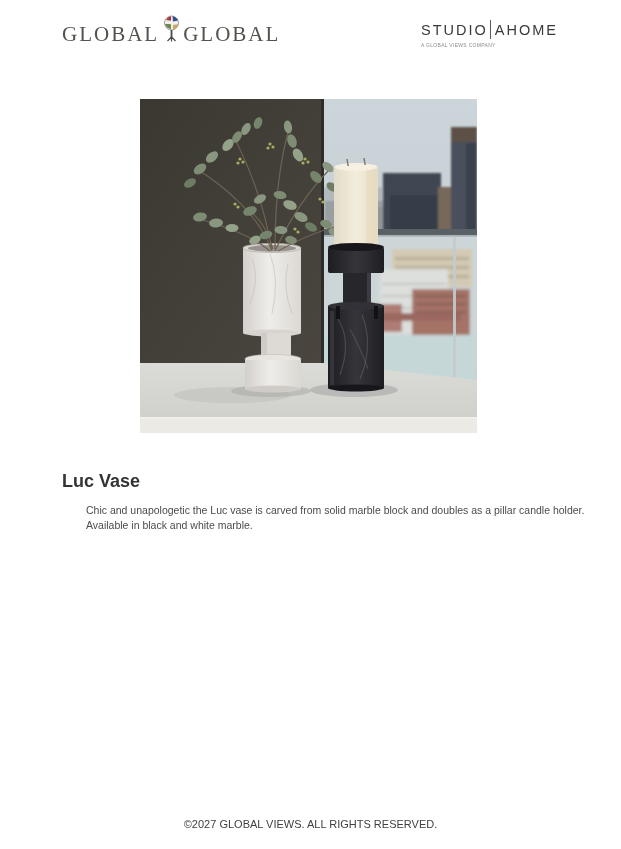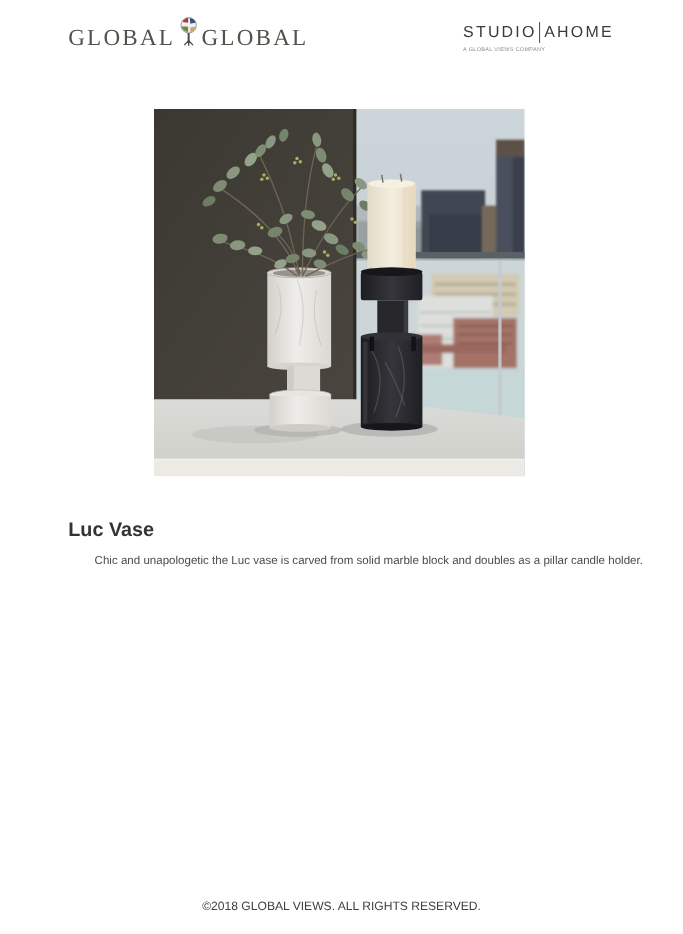--- a/index.html
+++ b/index.html
@@ -257,15 +257,16 @@
       <rect x="190" y="212" width="4" height="74" fill="#52525a" opacity="0.4"></rect>
       <ellipse cx="216" cy="289" rx="28" ry="3.5" fill="#17171b"></ellipse>
     </g>
   </svg>
 </div>
 
 <div class="abs title">Luc Vase</div>
 
 <div class="abs desc">
   <div>Chic and unapologetic the Luc vase is carved from solid marble block and doubles as a pillar candle holder.</div>
-</div>
-
-<div class="abs footer">©2018 GLOBAL VIEWS. ALL RIGHTS RESERVED.</div>
+  <div>Available in black and white marble.</div>
+</div>
+
+<div class="abs footer">©2027 GLOBAL VIEWS. ALL RIGHTS RESERVED.</div>
 
 </body></html>

